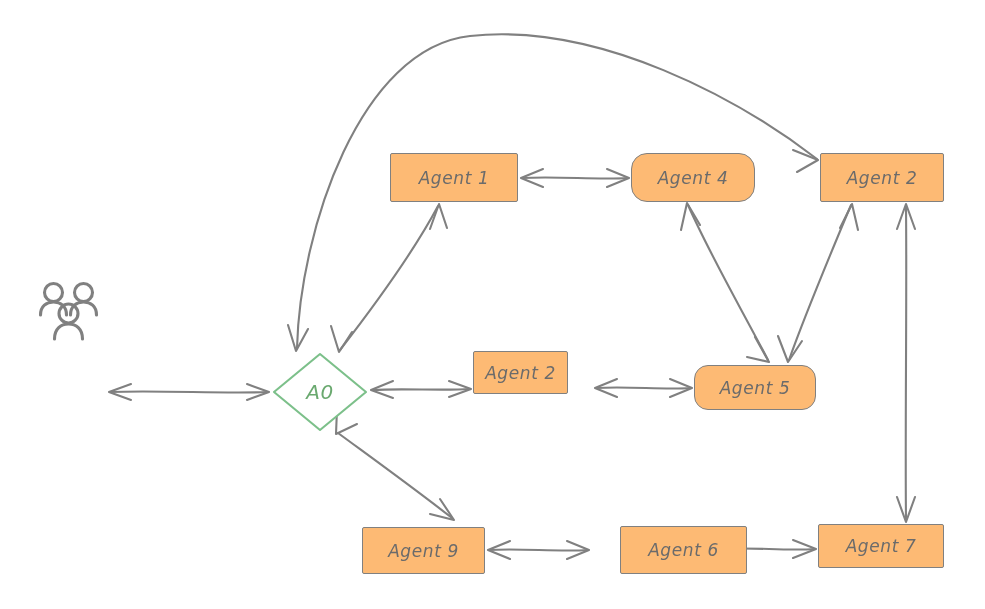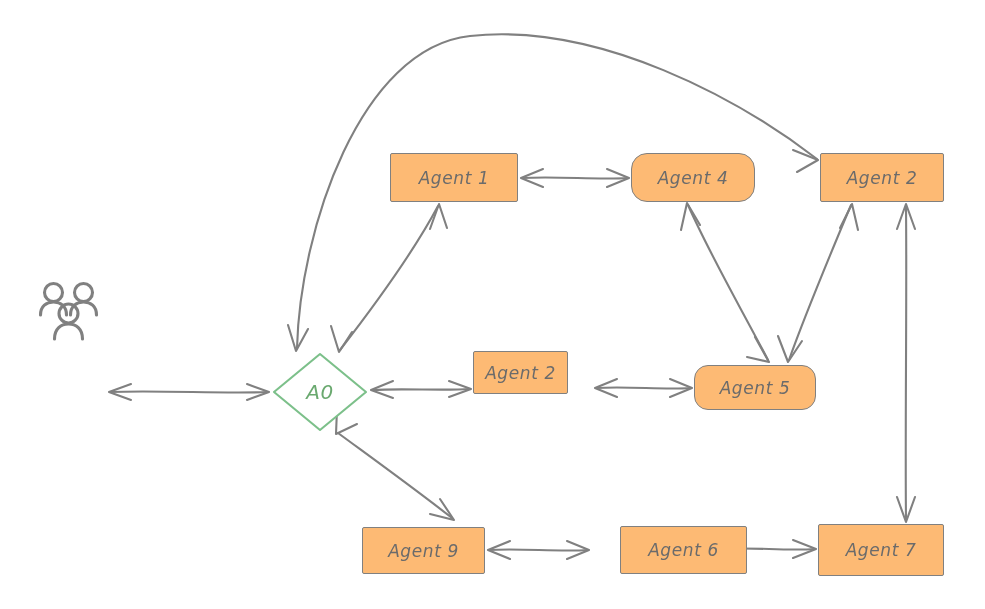--- a/index.html
+++ b/index.html
@@ -199,17 +199,17 @@
   </div>
 
   <div class="node node-box" style="left:362px; top:527px; width:123px; height:47px;">
     <span class="node-label">Agent 9</span>
   </div>
 
   <div class="node node-box" style="left:592px; top:526px; width:127px; height:48px;margin-left:28px;">
     <span class="node-label">Agent 6</span>
   </div>
 
-  <div class="node node-box" style="left:818px; top:524px; width:126px; height:52px;">
+  <div class="node node-box" style="left:818px; top:524px; width:126px; height:44px;">
     <span class="node-label">Agent 7</span>
   </div>
 
 </div>
 
 </body></html>

